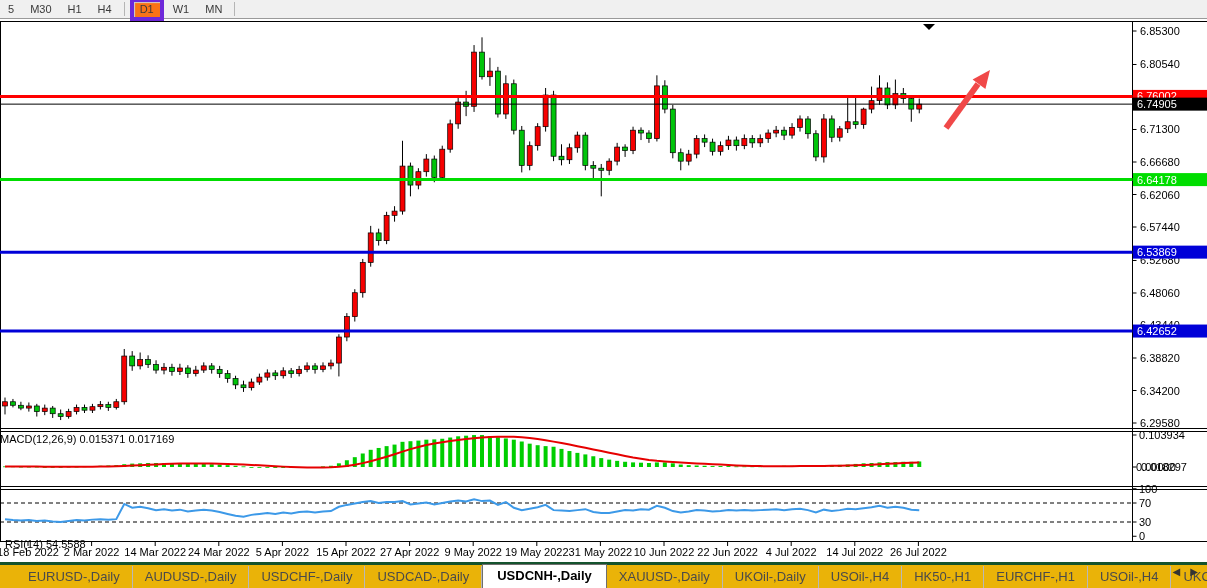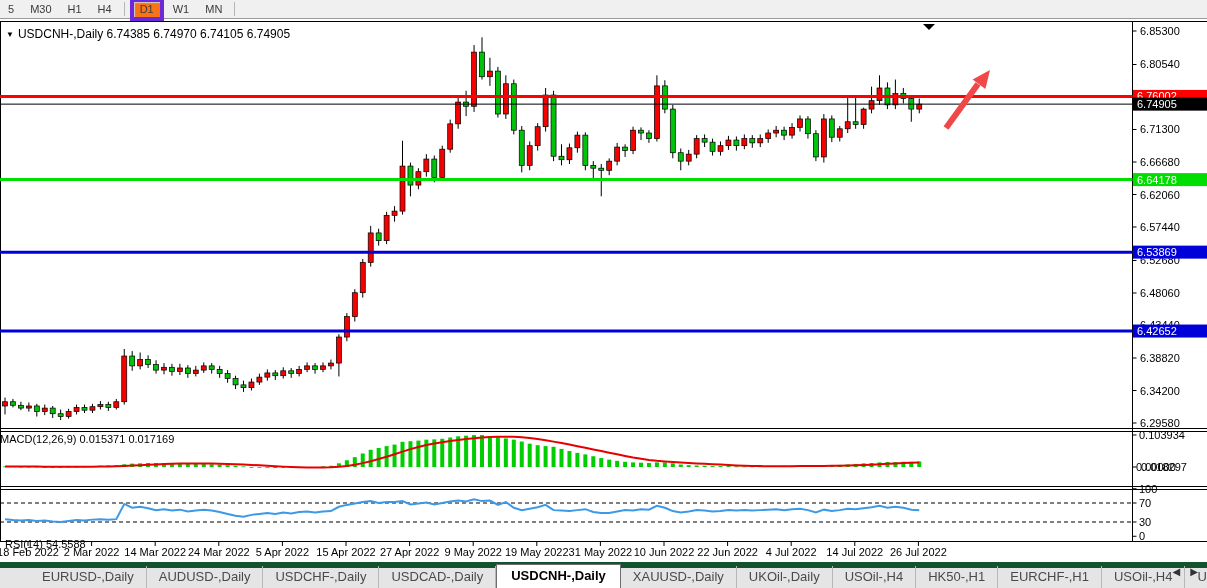--- a/index.html
+++ b/index.html
@@ -13,22 +13,22 @@
   .tfbtn.active{background:#f97316;border:4px solid #6d28d9;box-shadow:inset 1px 1px 1px #cfcfcf;}
   .tbsep{width:1px;height:14px;background:#b5b5b5;margin:0 4px;}
   
   .ovlabel{position:absolute;font-size:11px;color:#000;white-space:nowrap;z-index:5;}
   #symtitle{left:6px;top:27px;font-size:12px;}
   #symtitle .tri{font-size:8px;vertical-align:1px;margin-right:4px;}
   #macdlabel{left:0;top:433px;}
   #rsilabel{left:5px;top:490px;margin-top:48px;}
   svg{position:absolute;left:0;top:0;}
   
-  #tabbar{position:absolute;left:0;top:562px;width:1207px;height:26px;background:#e5e5e5;
-          border-top:6px solid #14532d;display:flex;align-items:flex-end;padding-left:30px;
+  #tabbar{position:absolute;left:0;top:562px;width:1207px;height:26px;background:#eab308;
+          border-top:3px solid #14532d;display:flex;align-items:flex-end;padding-left:16px;
           box-sizing:border-box;}
   .tab{font-size:13px;color:#4a4a4a;padding:3px 12px 4px 12px;border-right:1px solid #b8b8b8;
        white-space:nowrap;}
   .tab.active{background:#fff;color:#000;font-weight:bold;border:1px solid #6e6e6e;border-bottom:none;
               padding:3px 14px 5px 14px;margin-bottom:0;}
   #tabnav{position:absolute;right:4px;top:566px;font-size:10px;color:#333;z-index:6;}
   #tabnav span{padding:0 5px;}
 </style>
 </head>
 <body>
@@ -491,23 +491,20 @@
       <text x="791.2" y="556" font-size="11" font-family="Liberation Sans, sans-serif" fill="#000" text-anchor="middle">4 Jul 2022</text>
       <line x1="854.8000000000001" y1="542" x2="854.8000000000001" y2="546" stroke="#000"></line>
       <text x="854.8000000000001" y="556" font-size="11" font-family="Liberation Sans, sans-serif" fill="#000" text-anchor="middle">14 Jul 2022</text>
       <line x1="918.4" y1="542" x2="918.4" y2="546" stroke="#000"></line>
       <text x="918.4" y="556" font-size="11" font-family="Liberation Sans, sans-serif" fill="#000" text-anchor="middle">26 Jul 2022</text>
       <polygon points="923,24 935,24 929,30" fill="#000"></polygon>
       <line x1="946" y1="128" x2="978" y2="84" stroke="#F04848" stroke-width="6"></line>
       <polygon points="990,70 985.4,89.1 972.6,79.5" fill="#F04848"></polygon>
     </svg>
 
-  <div id="symtitle" class="ovlabel">
-    <span class="tri">▼</span><span>USDCNH-,Daily  6.74385 6.74970 6.74105 6.74905</span>
-  </div>
   <div id="macdlabel" class="ovlabel">MACD(12,26,9) 0.015371 0.017169</div>
   <div id="rsilabel" class="ovlabel">RSI(14) 54.5588</div>
 
   <div id="tabbar">
       <div class="tab">EURUSD-,Daily</div>
       <div class="tab">AUDUSD-,Daily</div>
       <div class="tab">USDCHF-,Daily</div>
       <div class="tab">USDCAD-,Daily</div>
       <div class="tab active">USDCNH-,Daily</div>
       <div class="tab">XAUUSD-,Daily</div>

